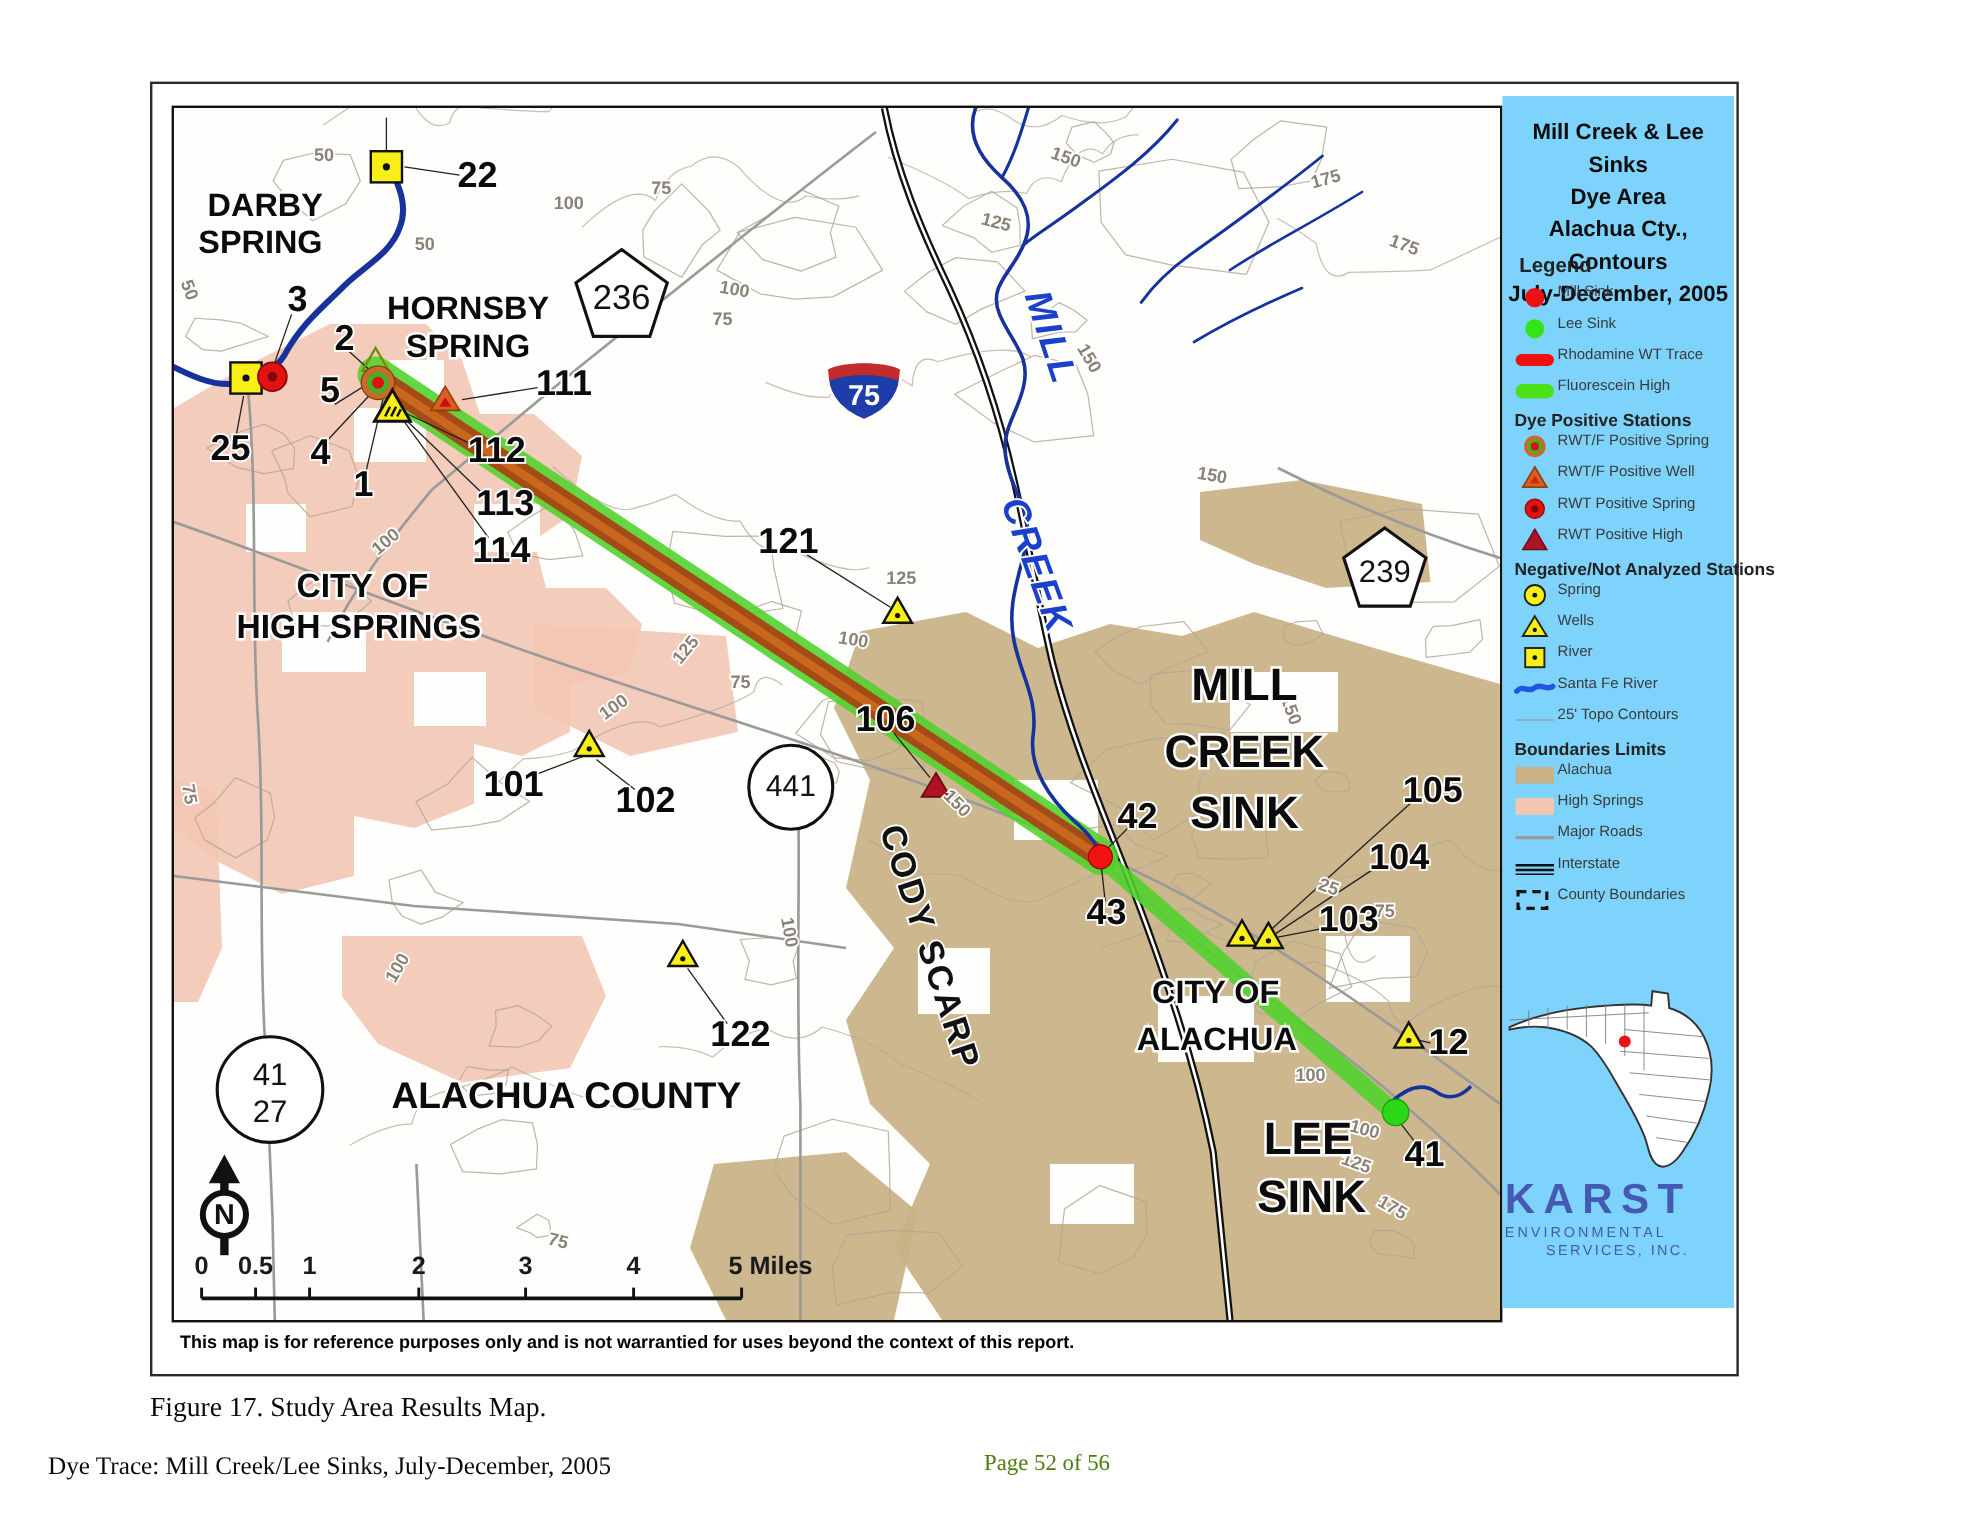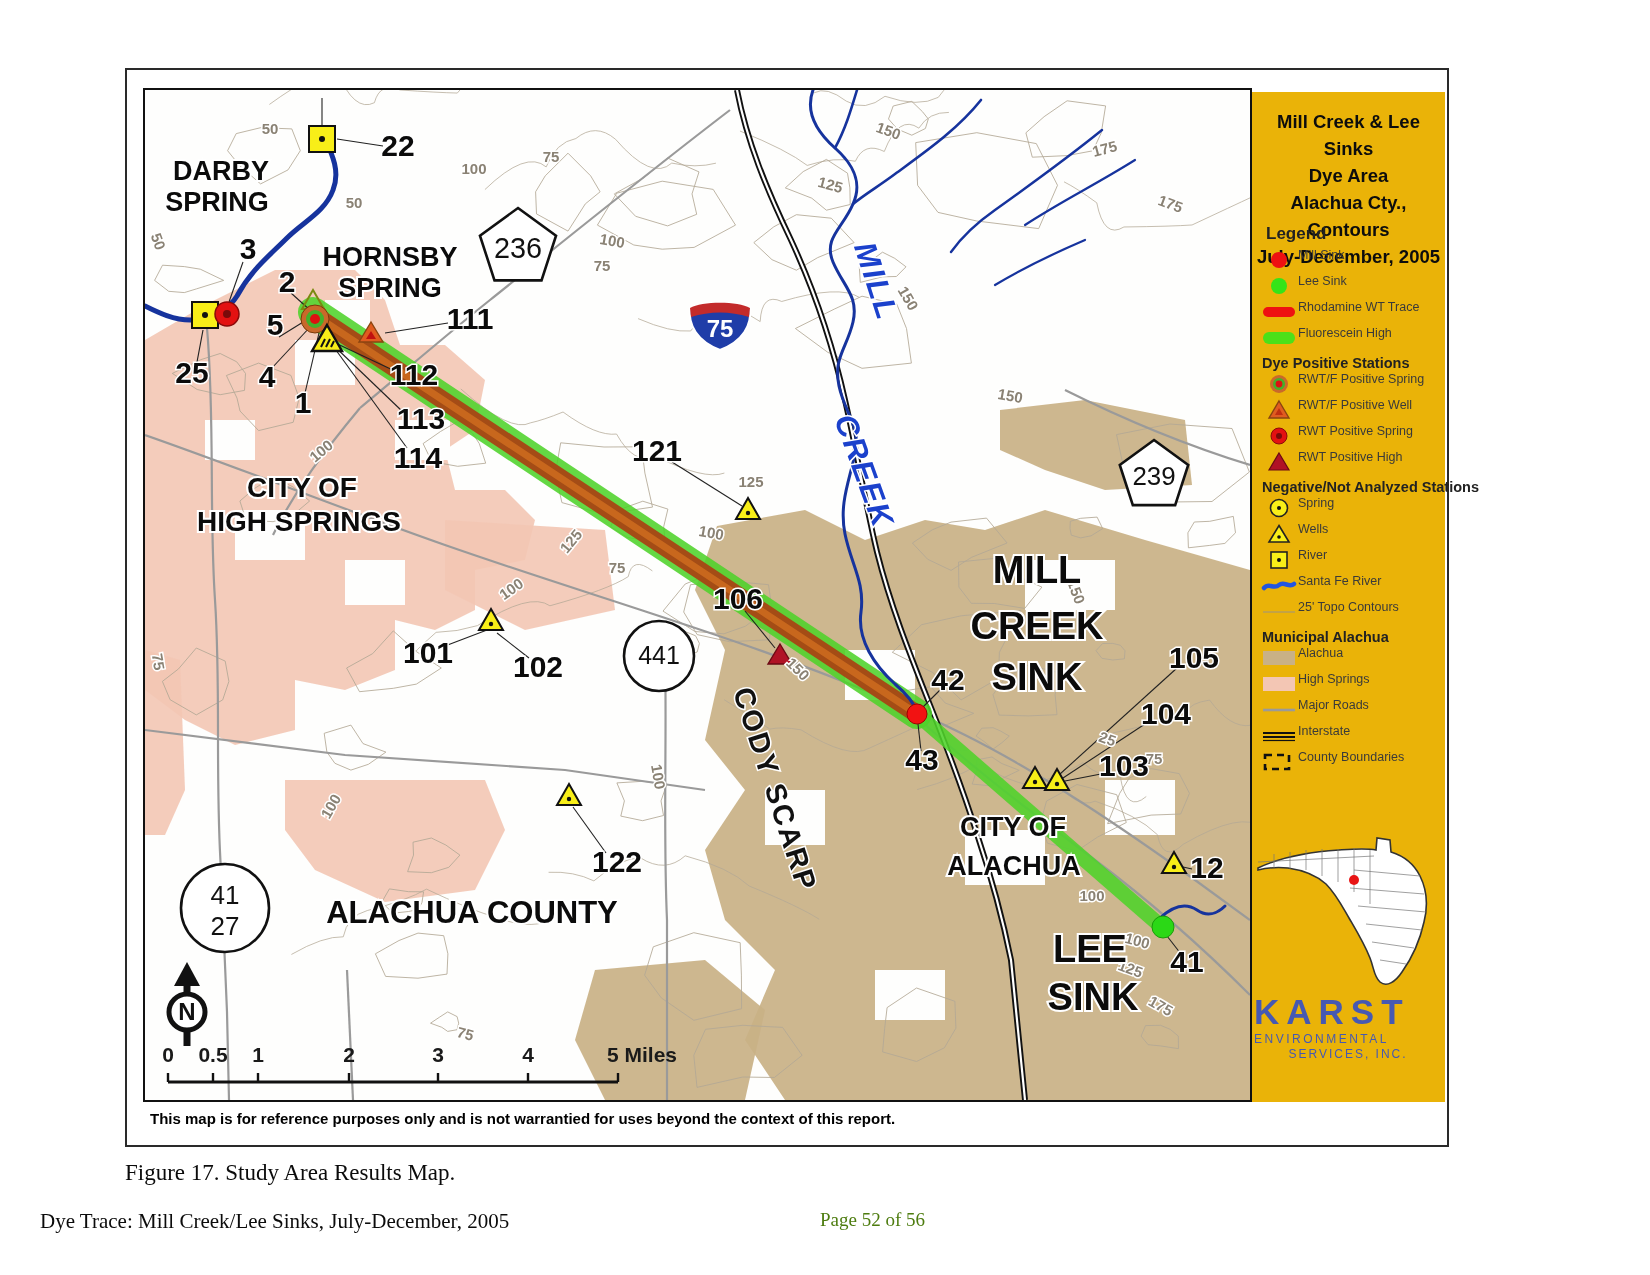--- a/index.html
+++ b/index.html
@@ -1,19 +1,19 @@
 <!DOCTYPE html>
 <html><head>
 <meta charset="utf-8">
 <style>
   html,body{margin:0;padding:0;background:#fff;}
   body{width:1650px;height:1275px;position:relative;font-family:"Liberation Sans",sans-serif;color:#111;overflow:hidden;}
   .figure-border{position:absolute;left:125px;top:68px;width:1320px;height:1075px;border:2px solid #2a2a2a;background:#fff;}
   .map-panel{position:absolute;left:143px;top:88px;width:1105px;height:1010px;border:2px solid #111;background:#fefefd;}
-  .legend-panel{position:absolute;left:1252px;top:92px;width:193px;height:1010px;background:#eab308;}
+  .legend-panel{position:absolute;left:1252px;top:80px;width:193px;height:1010px;background:#7dd3fc;}
   .map-title{position:absolute;top:16px;left:0;width:100%;text-align:center;font-weight:700;font-size:18.5px;line-height:27px;color:#0d0d0d;}
   .legend-block{position:absolute;top:132px;left:8px;right:0;}
   .legend-h1{font-weight:700;font-size:17px;margin:0 0 4px 6px;color:#222;}
   .legend-sec-h{font-weight:700;font-size:14.5px;margin:3px 0 1px 2px;white-space:nowrap;color:#222;}
   .legend-item{display:flex;align-items:flex-start;height:26px;}
   .legend-icon{width:38px;display:flex;justify-content:center;align-items:center;flex:none;}
   .legend-label{font-size:12.5px;color:#3a3a3a;white-space:nowrap;}
   .florida-box{position:absolute;top:738px;left:2px;}
   .karst{position:absolute;top:902px;left:2px;width:188px;}
   .karst-name{font-size:35px;font-weight:700;letter-spacing:7px;color:#4659b2;line-height:36px;}
@@ -431,21 +431,21 @@
           <span class="legend-label">Santa Fe River</span>
         </div>
         <div class="legend-item">
           <span class="legend-icon">
             <svg width="36" height="24" viewBox="0 0 36 24">
               <line x1="2" y1="12" x2="34" y2="12" stroke="#9a9284" stroke-width="1"></line>
             </svg>
           </span>
           <span class="legend-label">25' Topo Contours</span>
         </div>
-        <div class="legend-sec-h">Municipal Alachua</div>
+        <div class="legend-sec-h">Boundaries Limits</div>
         <div class="legend-item">
           <span class="legend-icon">
             <svg width="36" height="24" viewBox="0 0 36 24">
               <rect x="2" y="5" width="32" height="14" fill="#c9b186"></rect>
             </svg>
           </span>
           <span class="legend-label">Alachua</span>
         </div>
         <div class="legend-item">
           <span class="legend-icon">

